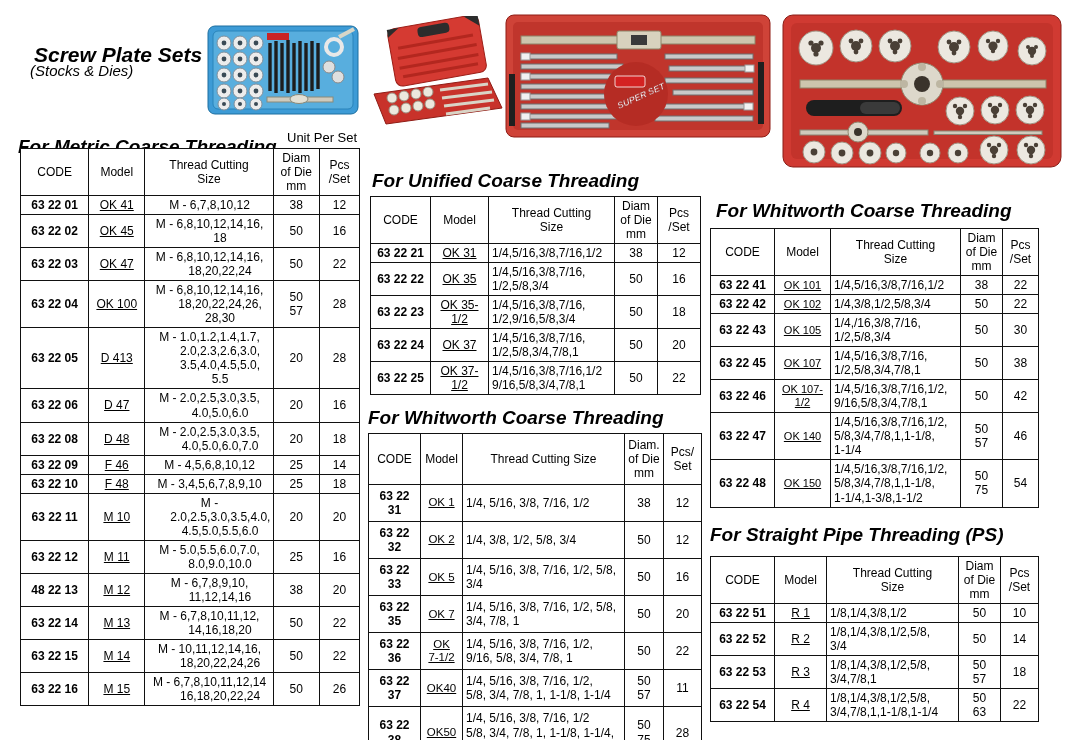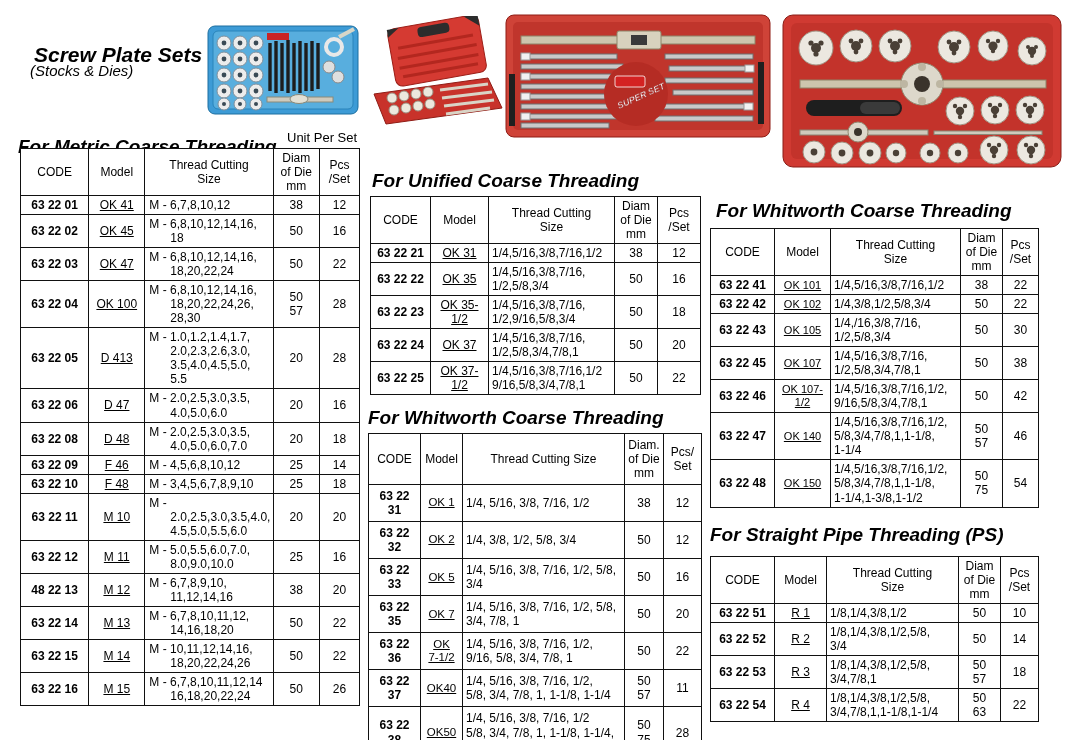--- a/index.html
+++ b/index.html
@@ -20,21 +20,21 @@
   table.catalog th, table.catalog td {
     border:1px solid #111; font-size:12px; line-height:1.17;
     white-space:pre-line; padding:2px 3px; vertical-align:middle;
   }
   table.catalog th { font-weight:normal; text-align:center; }
   table.catalog td.code  { font-weight:bold; text-align:center; }
   table.catalog td.model { text-align:center;text-decoration:underline; }
   table.catalog td.thread{ text-align:left; }
   table.catalog td.num   { text-align:center; }
   
-  #metric-table td.thread { padding-left:25px; text-indent:-21px; }
+  #metric-table td.thread { padding-left:25px; text-indent:-21px;text-align:center; }
   
   #whitworth-mid-table th, #whitworth-mid-table td { padding:4px 3px; }
   #whitworth-mid-table td.model { font-size:11.5px; }
   #whitworth-right-table td.model { font-size:11px; }
 
   svg text.badge-text {
     font-family:"Liberation Sans", sans-serif; font-weight:bold; font-style:italic;
     font-size:9px; fill:#ffffff; stroke:#8a1515; stroke-width:0.4px;
   }
 </style>

